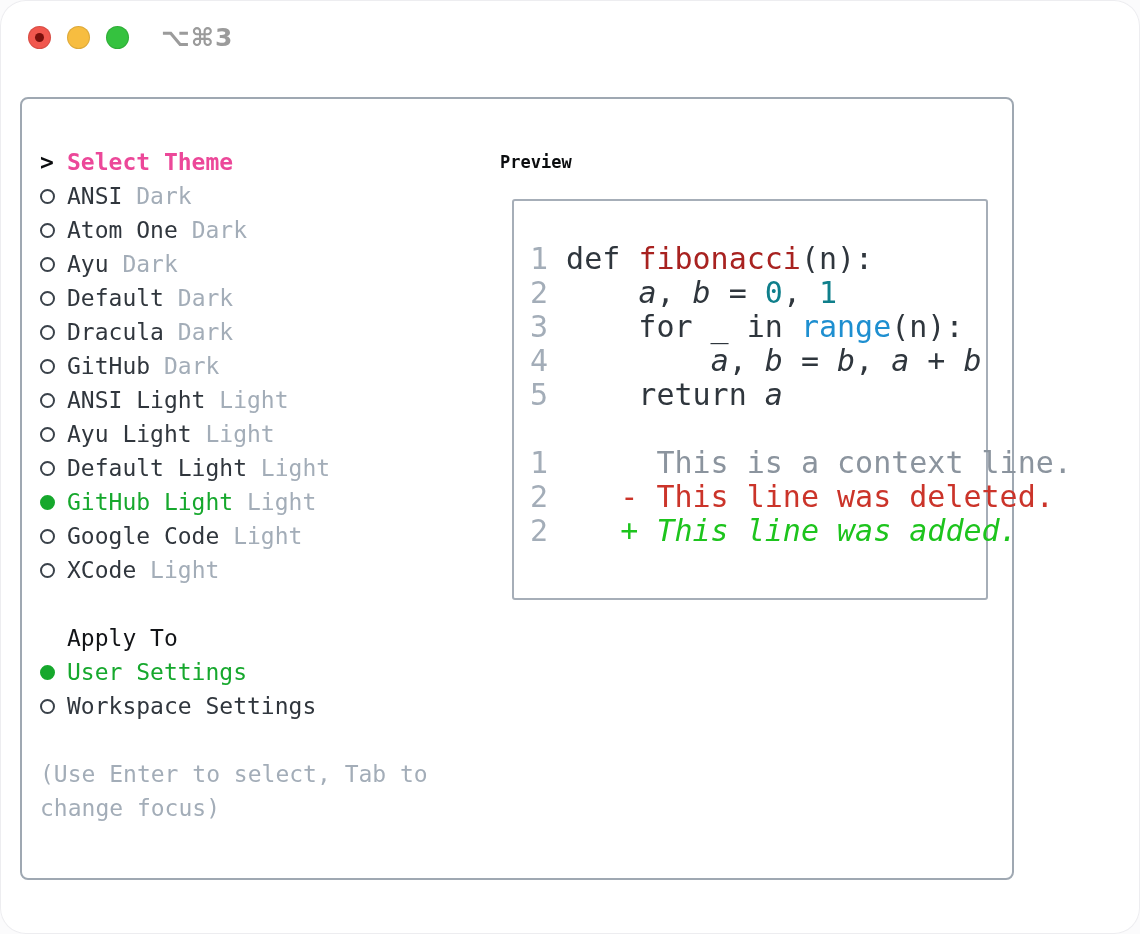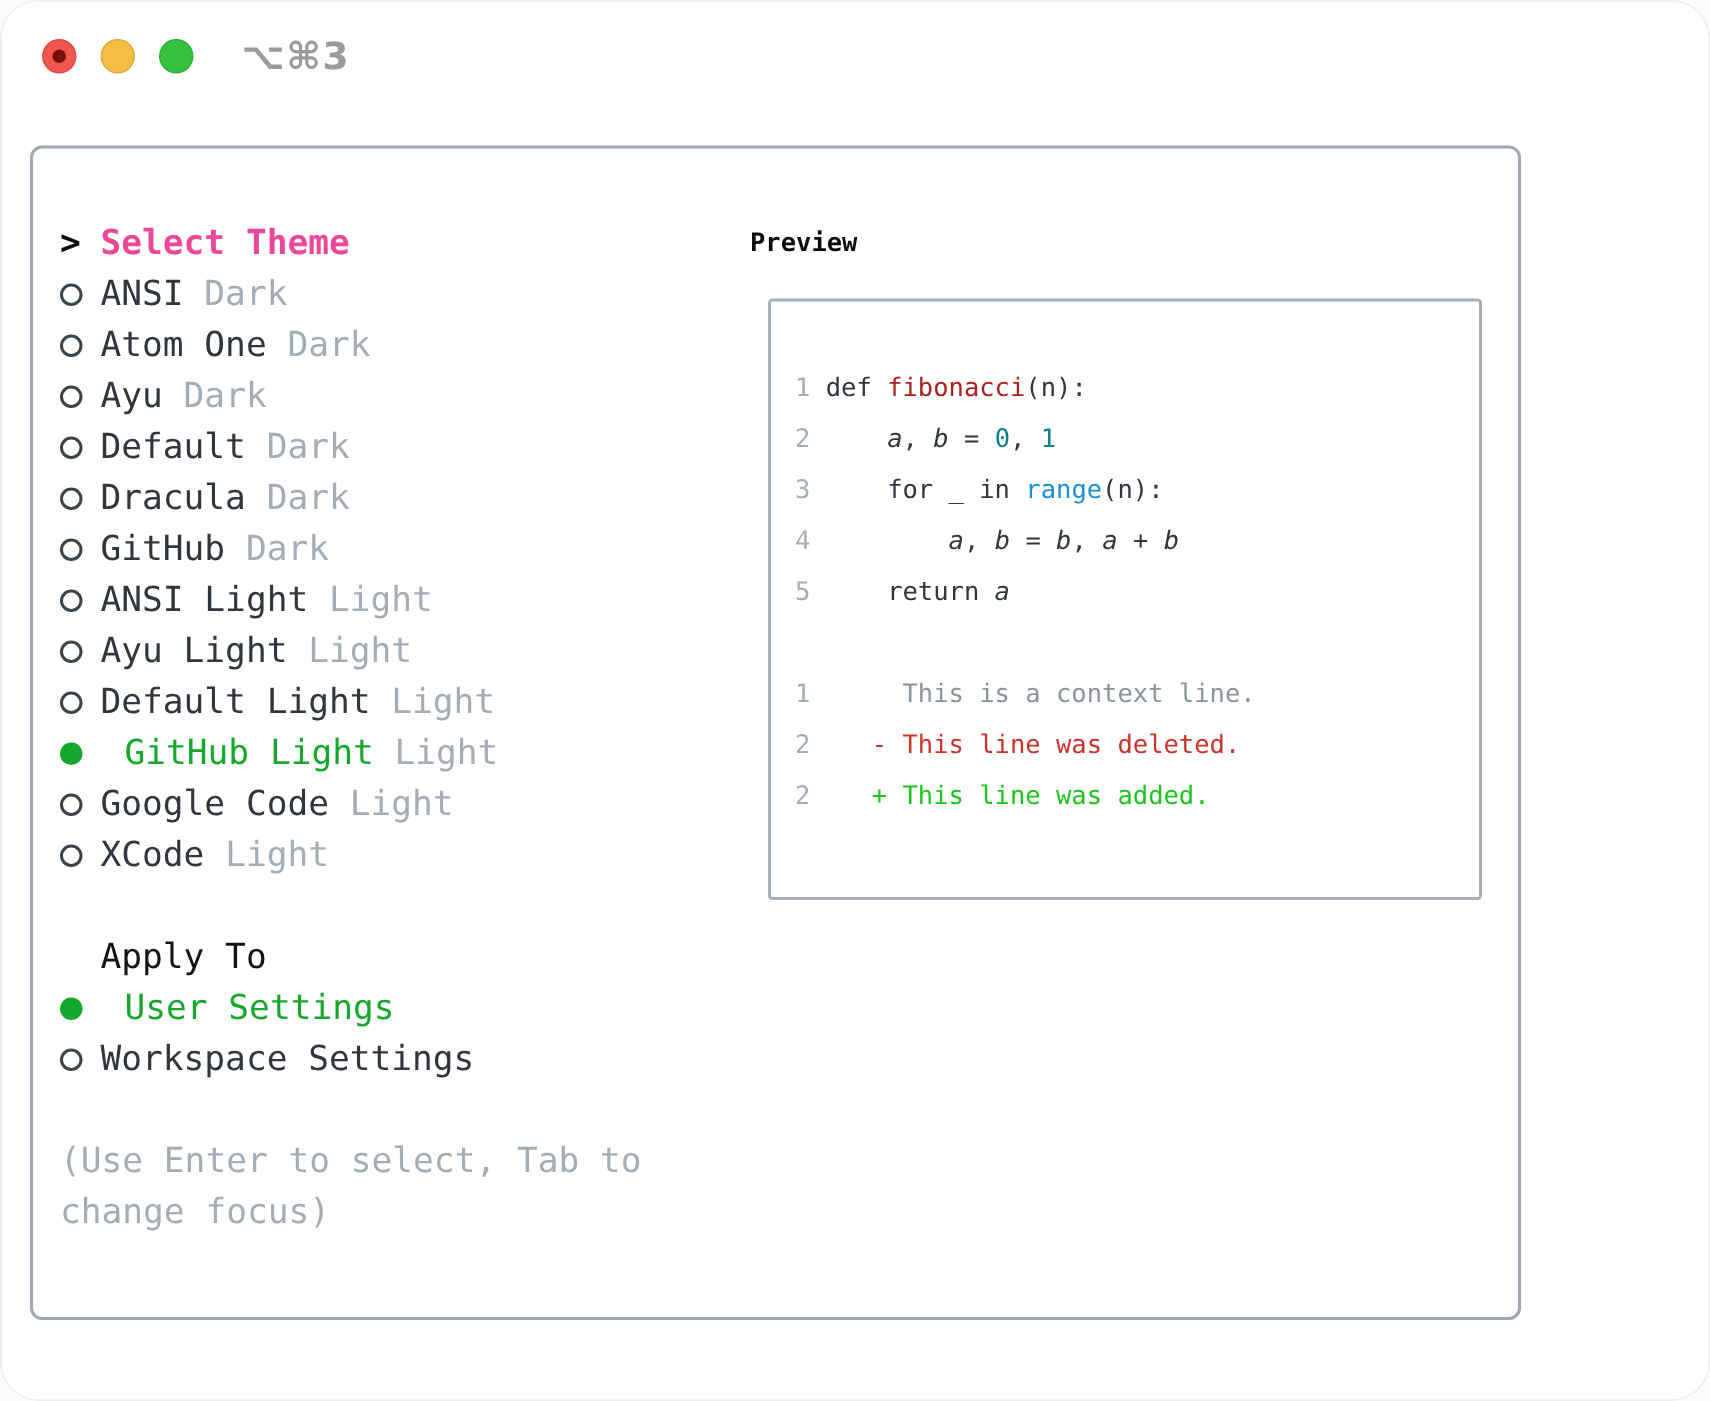--- a/index.html
+++ b/index.html
@@ -34,43 +34,43 @@
   }
 
   
   .left { width:440px; }
   .row { display:flex; align-items:center; height:34px; font-size:23px; color:#30363d; white-space:pre; }
   .prompt { width:27px; flex:none; font-weight:bold; color:#0b0d0f; }
   .list-header { font-weight:bold; color:#ec4899; }
   .marker { width:15px; height:15px; flex:none; border:2px solid #3a424a; border-radius:50%; margin-right:12px; }
   .marker.empty { border:none; }
   .item.selected .marker { background:var(--selection-green,#16a82d); border-color:var(--selection-green,#16a82d); }
-  .item.selected .label { color:var(--selection-green,#16a82d);margin-left:16px; }
+  .item.selected .label { color:var(--selection-green,#16a82d); }
   .tag { color:var(--muted-gray,#a3adb8); margin-left:1ch;text-align:center; }
   .section-header { color:#121417; }
   .spacer { height:34px; }
   .hint { font-size:23px; line-height:34px; color:var(--muted-gray,#a3adb8); white-space:pre; }
 
   
   .right { flex:1; padding-left:20px; }
   .preview-title { font-size:17px; line-height:34px; font-weight:bold; color:#0b0d0f; }
   .preview-box {
     margin:20px 0 0 12px; width:476px;
     border:2px solid #a6aeb8; border-radius:3px;
     padding:41px 8px 50px 16px; background:#fff;
   }
-  .cl { white-space:pre; font-size:17px; line-height:34px; height:34px; color:var(--code-plain,#2f363d); }
+  .cl { white-space:pre; font-size:30px; line-height:34px; height:34px; color:var(--code-plain,#2f363d); }
   .ln { color:var(--muted-gray,#a3adb8); }
   .func    { color:var(--code-function-red,#a82220); }
   .number  { color:var(--code-number-teal,#0f7f8b); }
   .builtin { color:var(--code-builtin-blue,#1e8fd0); }
   .var     { font-style:italic; }
   .context { color:var(--diff-context-gray,#8b949e); }
   .deleted { color:var(--diff-deleted-red,#cb342a);margin-top:12px; }
-  .added   { color:var(--diff-added-green,#1dc41d); }
+  .added   { color:var(--diff-added-green,#1dc41d);font-style:italic; }
 </style>
 </head>
 <body>
 
 <div class="window">
 
   <div class="titlebar">
     <div class="lights">
       <span class="light red"></span>
       <span class="light yellow"></span>

